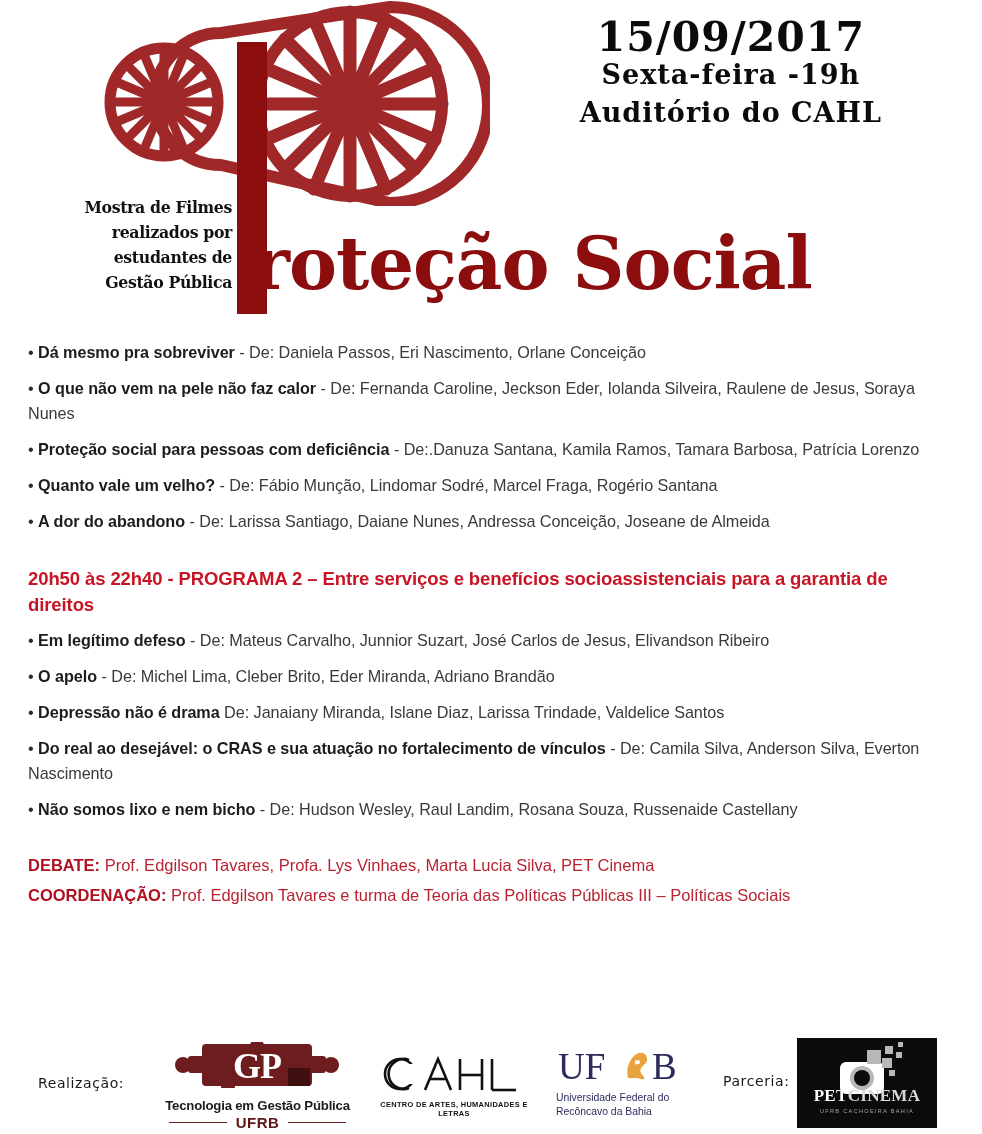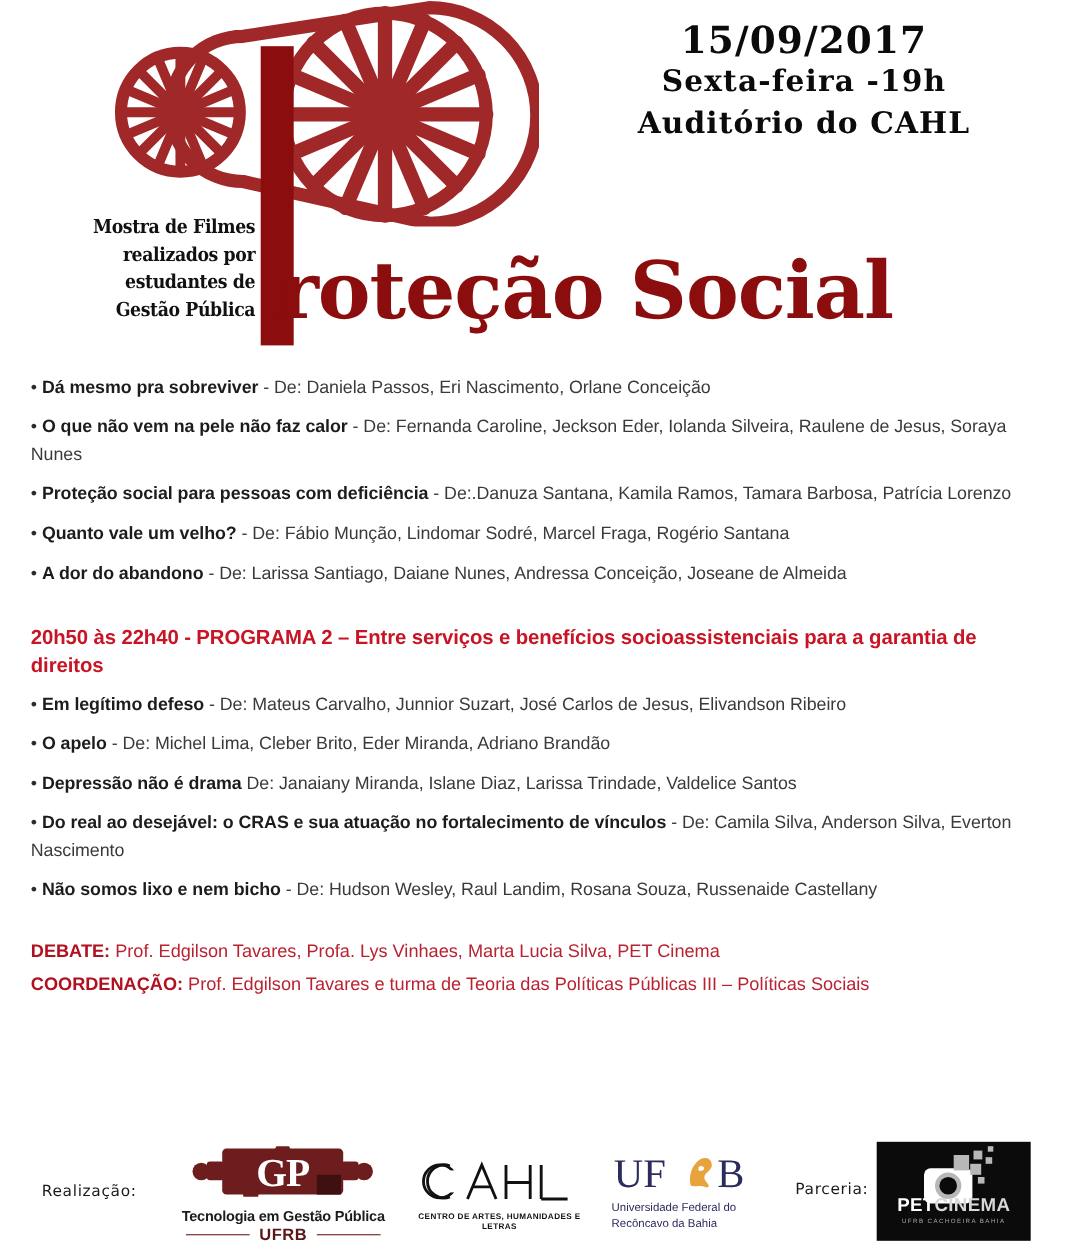--- a/index.html
+++ b/index.html
@@ -39,21 +39,21 @@
 
   .datebox {
     position:absolute; right:100px; top:18px;
     text-align:center;
     font-family:"DejaVu Serif", serif;
     font-weight:bold;
     color:#0b0b0b;
     line-height:38px;
     letter-spacing:1px;
   }
-  .datebox .d1 { font-size:34px; }
+  .datebox .d1 { font-size:41px; }
   .datebox .d2 { font-size:27px; }
   .datebox .d3 { font-size:27px; }
 
   .bigtitle {
     position:absolute; left:252px; top:226px;
     font-family:"DejaVu Serif", serif;
     font-weight:bold;
     font-size:72px;
     line-height:76px;
     color:#8B0D0D;
@@ -129,21 +129,21 @@
   .logo-pet {
     position:absolute; left:797px; top:1038px;
     width:140px; height:90px;
     background:#0b0b0b;
   }
   .pet-txt {
     position:absolute; left:0; right:0; bottom:14px; text-align:center;
   }
   .pet-main {
     font-size:17px; font-weight:bold; letter-spacing:0.3px;
-    font-family:Liberation Sans, sans-serif;
+    font-family:Liberation Serif, serif;
   }
   .pet-main .a { color:#ffffff; }
   .pet-main .b { color:#d8d8d8; }
   .pet-sub {
     font-size:5.6px; color:#a8a8a8; letter-spacing:1.3px; margin-top:2px;
     font-family:"Liberation Sans", sans-serif;
   }
   .lbl-realizacao { position:absolute; left:38px; top:1075px; }
   .lbl-parceria   { position:absolute; left:723px; top:1073px; }
 </style>

